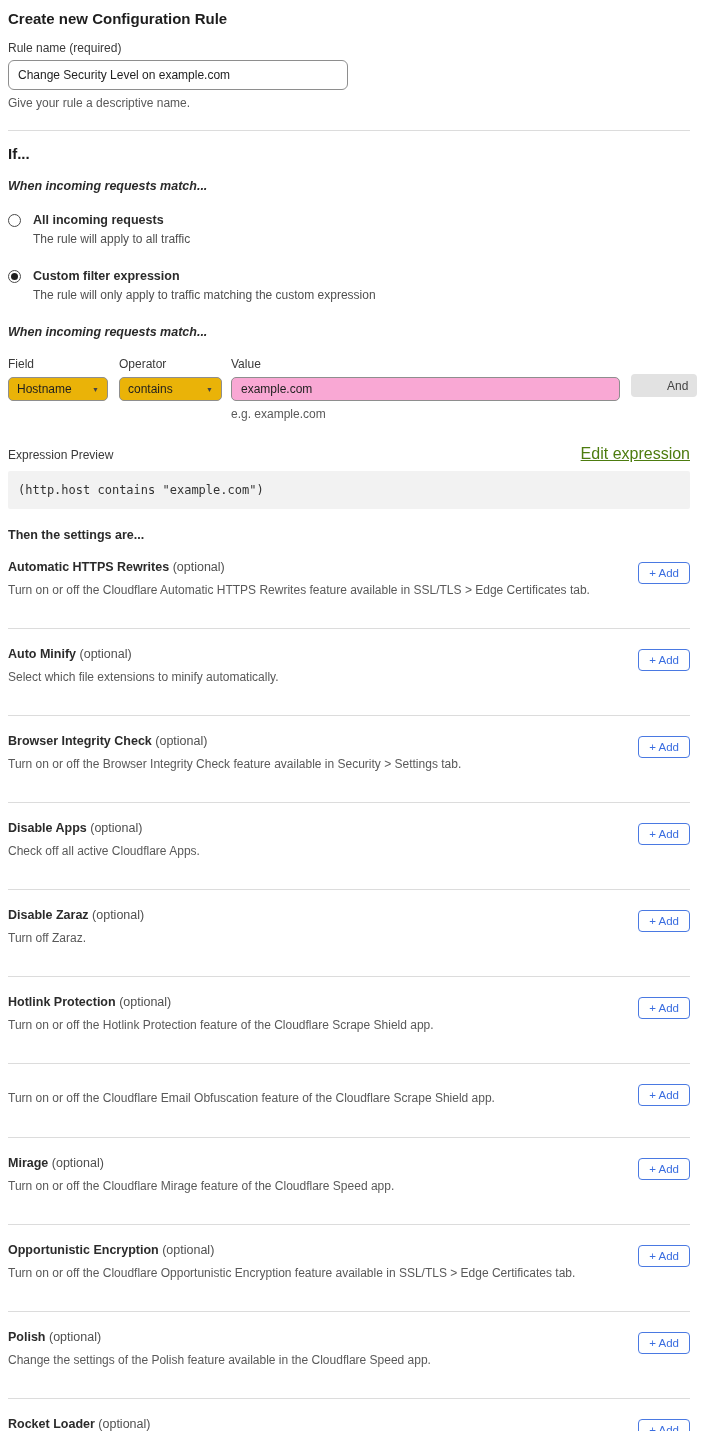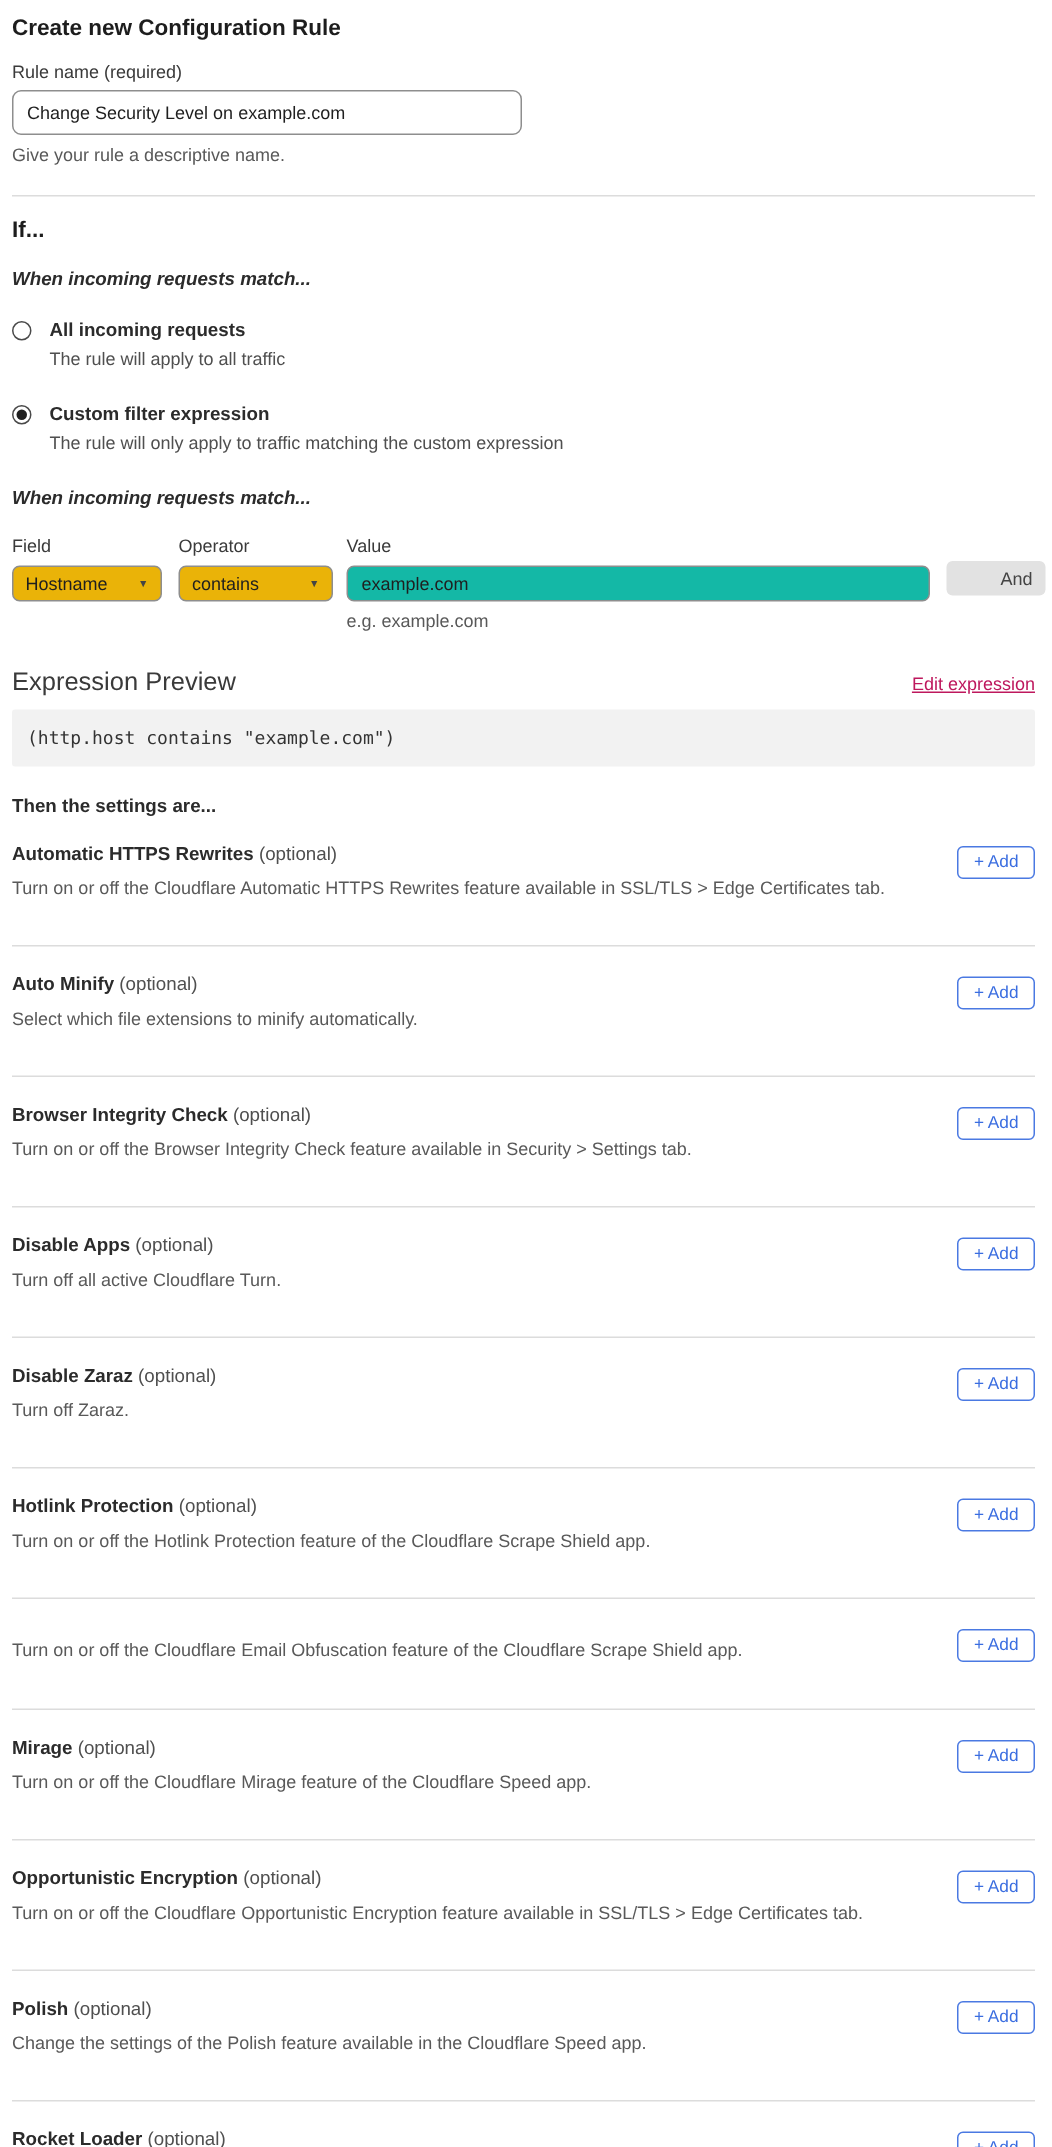--- a/index.html
+++ b/index.html
@@ -48,34 +48,34 @@
   .select-box {
     display: flex; align-items: center; justify-content: space-between;
     border: 1px solid #8e8e8e; border-radius: 5px; background: #eab308;
     height: 24px; padding: 0 8px; font-size: 12px; color: #1f1f1f; cursor: pointer;
   }
   .select-arrow { font-size: 7px; color: #444; margin-left: 8px; }
   #field-select { width: 100px; margin-right: 11px; }
   #operator-select { width: 103px; margin-right: 9px; }
   .value-col { flex: 1 1 auto; }
   #value-input {
-    width: 389px; height: 24px; background: #14b8a6;
+    width: 389px; height: 24px; background: #f9a8d4;
     border: 1px solid #8e8e8e; border-radius: 5px; font-weight: 400;
   }
   .connector-btns { display: flex; margin-left: 11px; margin-top: 17px; }
   .gray-btn {
     font-family: "Liberation Sans", sans-serif;
     background: #e2e2e2; color: #444; border: none; border-radius: 4px;
     font-size: 12px; height: 23px; padding: 0 9px; cursor: pointer;
   }
   #and-btn { margin-right: 12px; padding-left: 36px; }
 
   .preview-header { display: flex; justify-content: space-between; align-items: baseline; margin-top: 24px; }
-  .preview-label { font-size: 17px; color: #3a3a3a; }
-  .edit-link { font-size: 12px; color: #be185d; text-decoration: underline; cursor: pointer; }
+  .preview-label { font-size: 12px; color: #3a3a3a; }
+  .edit-link { font-size: 16px; color: #4d7c0f; text-decoration: underline; cursor: pointer; }
   .code-block {
     margin-top: 8px; background: #f2f2f2; border-radius: 2px;
     padding: 12px 10px; font-family: "DejaVu Sans Mono", monospace;
     font-size: 12px; color: #333;
   }
 
   .then-heading { font-size: 12.5px; font-weight: 700; color: #2b2b2b; margin: 19px 0 0; }
 
   .setting-row {
     display: flex; justify-content: space-between; align-items: flex-start;
@@ -196,21 +196,21 @@
       </div>
       <button class="add-btn">+ Add</button>
     </div>
 
     <div class="setting-row">
       <div class="setting-text">
         <div class="setting-title">
           <span>Disable Apps</span>
           <span class="optional">(optional)</span>
         </div>
-        <div class="setting-desc">Turn off all active Cloudflare Turn.</div>
+        <div class="setting-desc">Check off all active Cloudflare Apps.</div>
       </div>
       <button class="add-btn">+ Add</button>
     </div>
 
     <div class="setting-row">
       <div class="setting-text">
         <div class="setting-title">
           <span>Disable Zaraz</span>
           <span class="optional">(optional)</span>
         </div>

